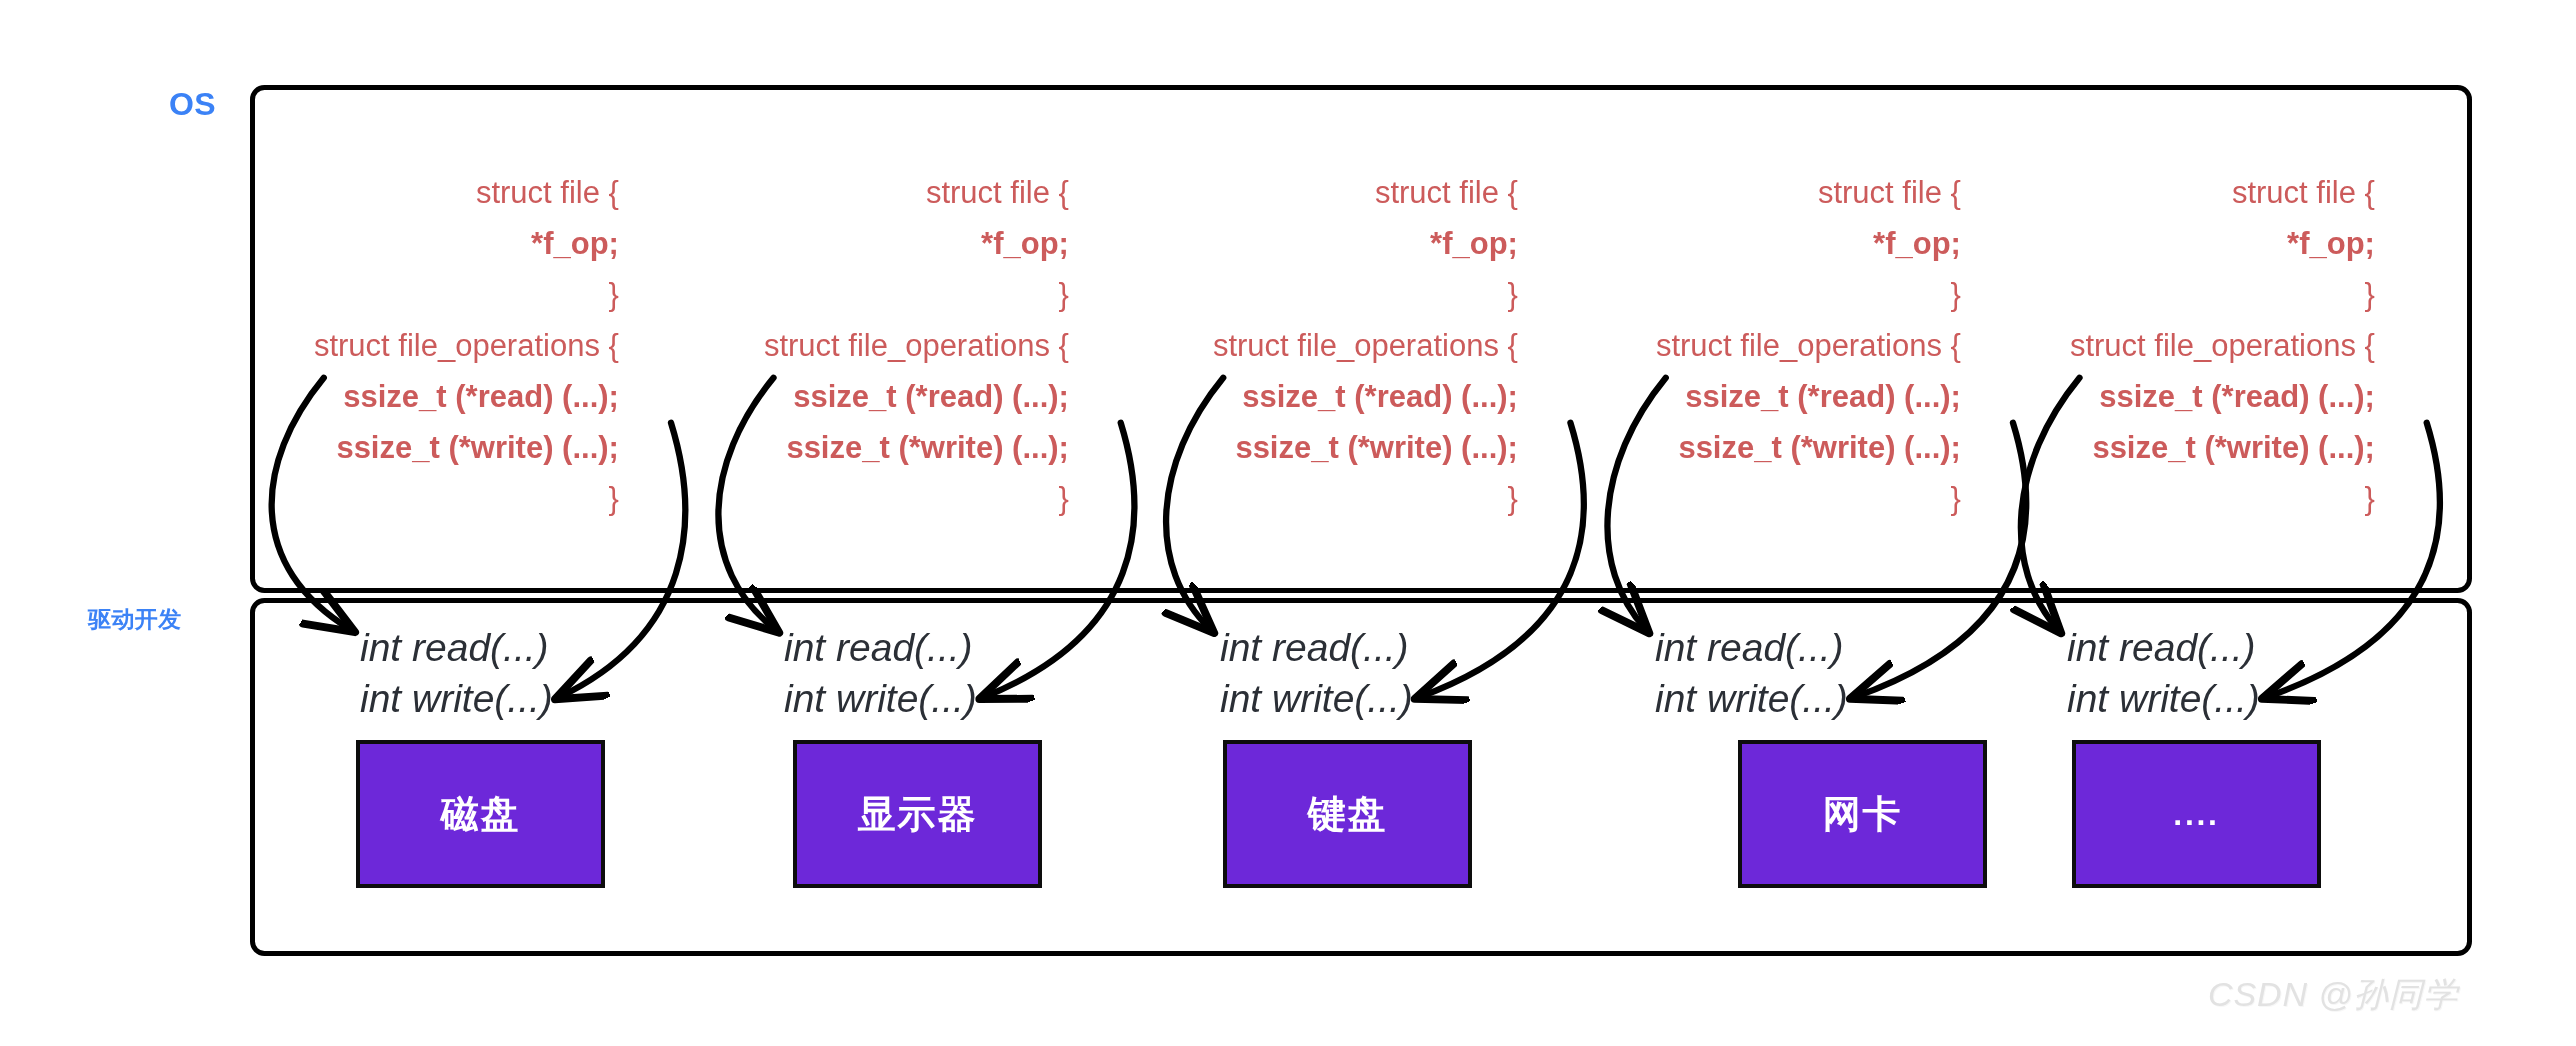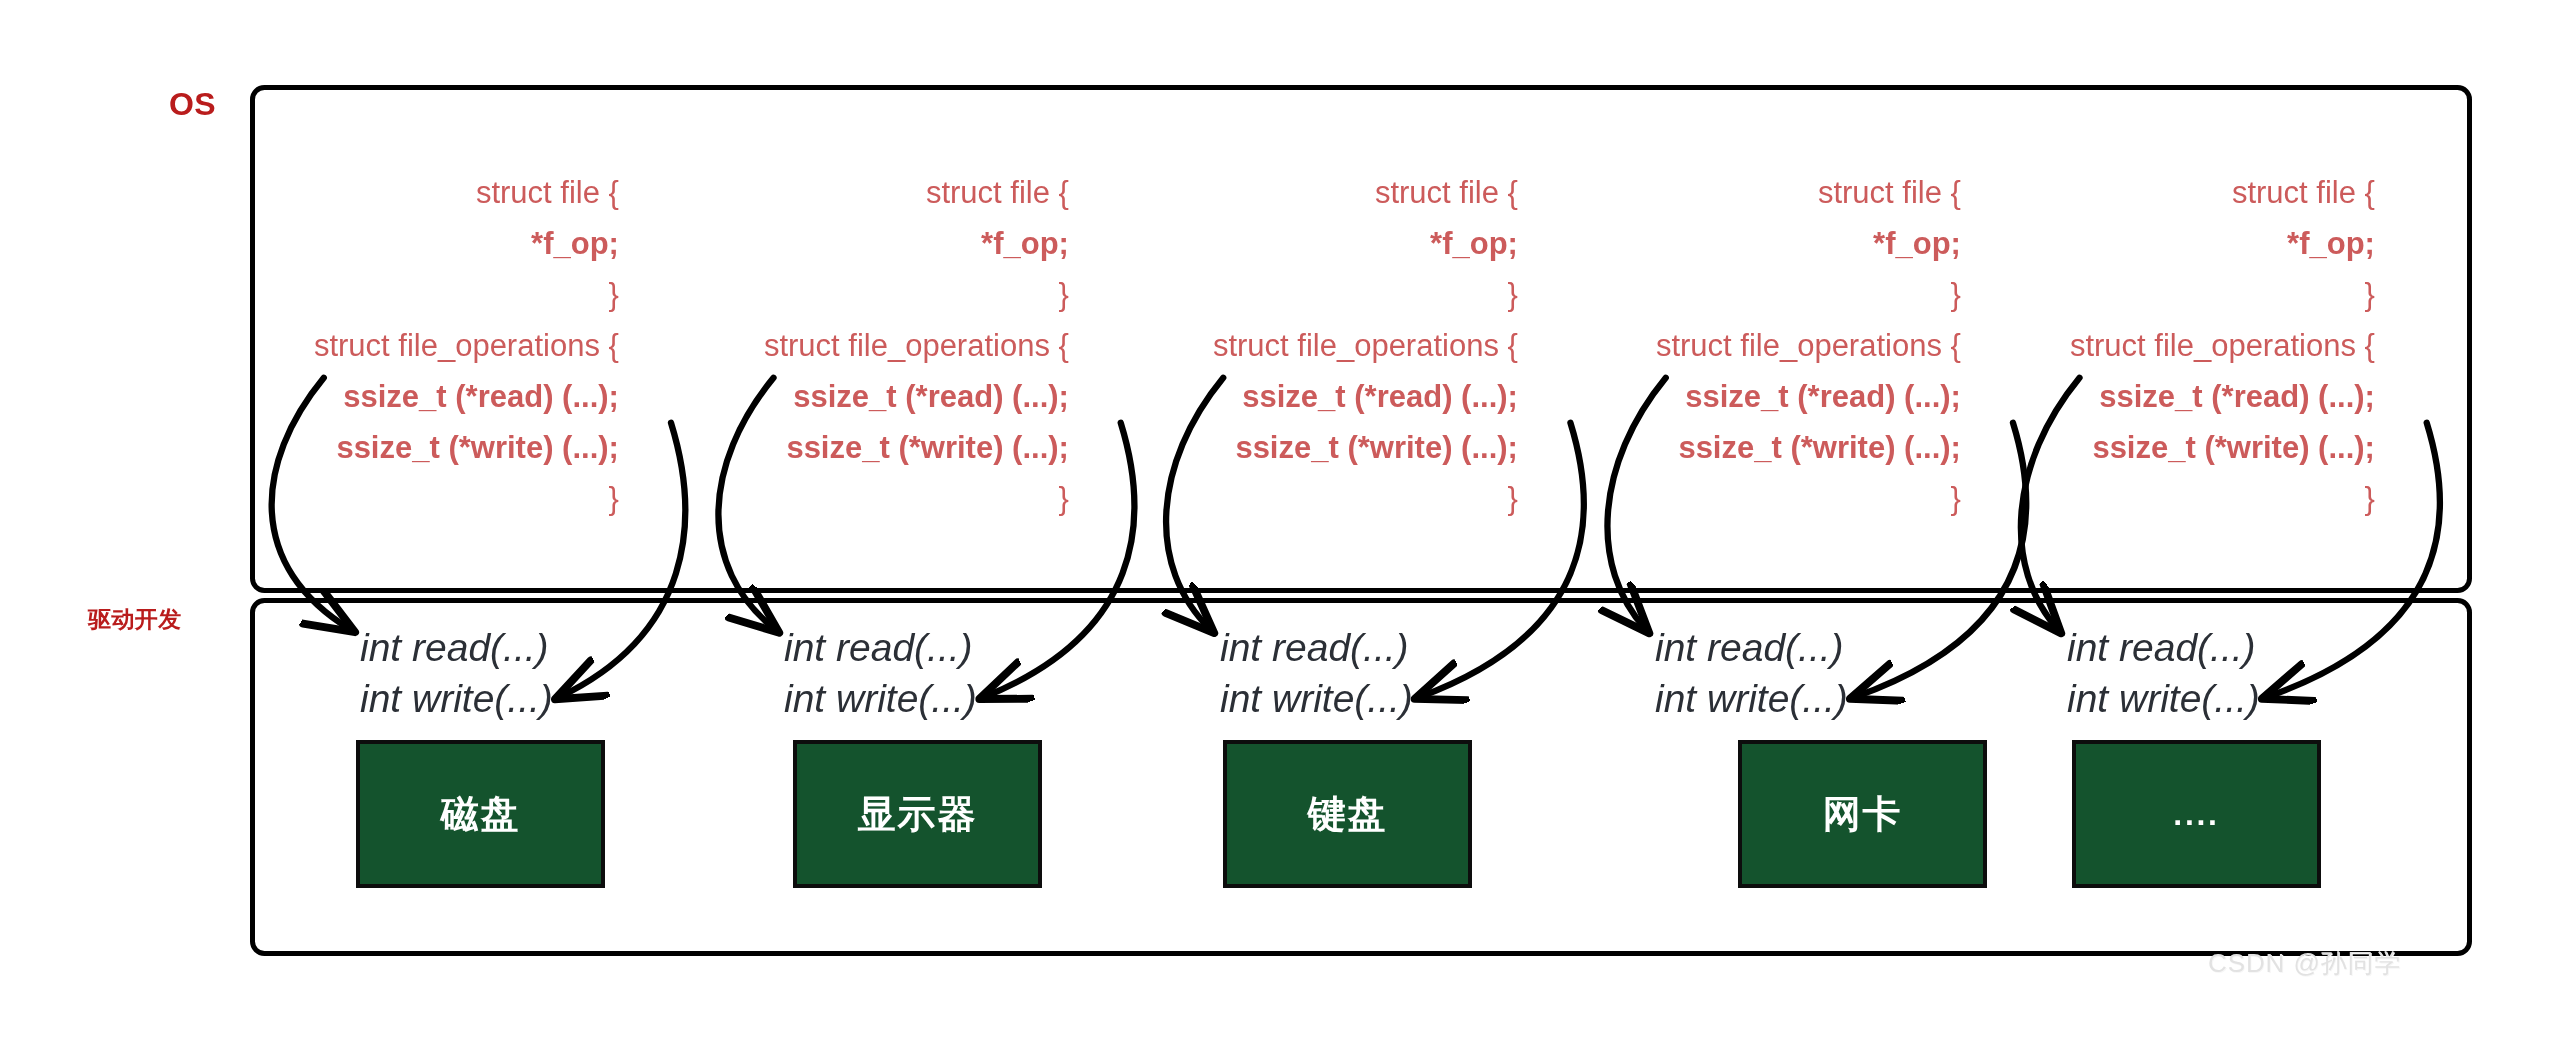--- a/index.html
+++ b/index.html
@@ -19,21 +19,21 @@
     position: absolute;
     left: 0; top: 0;
     width: 2576px;
     height: 1047px;
   }
 
   
   .side-label {
     position: absolute;
     font-weight: bold;
-    color: #b91c1c;
+    color: #3b82f6;
     white-space: nowrap;
     letter-spacing: 0.4px;
   }
   #label-os {
     left: 169px;
     top: 86px;
     font-size: 32px;
   }
   #label-driver {
     left: 88px;
@@ -86,21 +86,21 @@
     font-style: italic;
   }
   .drv-col .ln { display: block; }
 
   
   .device-box {
     position: absolute;
     top: 740px;
     width: 249px;
     height: 148px;
-    background: #14532d;
+    background: #6d28d9;
     border: 4.5px solid #0d0d0d;
     box-sizing: border-box;
     display: flex;
     align-items: center;
     justify-content: center;
     color: #ffffff;
     font-size: 38px;
     font-weight: bold;
     letter-spacing: 1.8px;
   }
@@ -116,26 +116,27 @@
     left: 0; top: 0;
     width: 2576px;
     height: 1047px;
     pointer-events: none;
   }
 
   
   #watermark {
     position: absolute;
     left: 2208px;
-    top: 946px;
-    font-size: 26px;
+    top: 972px;
+    font-size: 34px;
     color: #e2e2e2;
     white-space: nowrap;
     text-shadow: 0.9px 0.9px 0 #f7f7f7;
     letter-spacing: 0.9px;
+    font-style: italic;
   }
 </style>
 </head>
 <body>
 
 <div id="stage">
 
   <div class="side-label" id="label-os">OS</div>
   <div class="side-label" id="label-driver">驱动开发</div>
 

